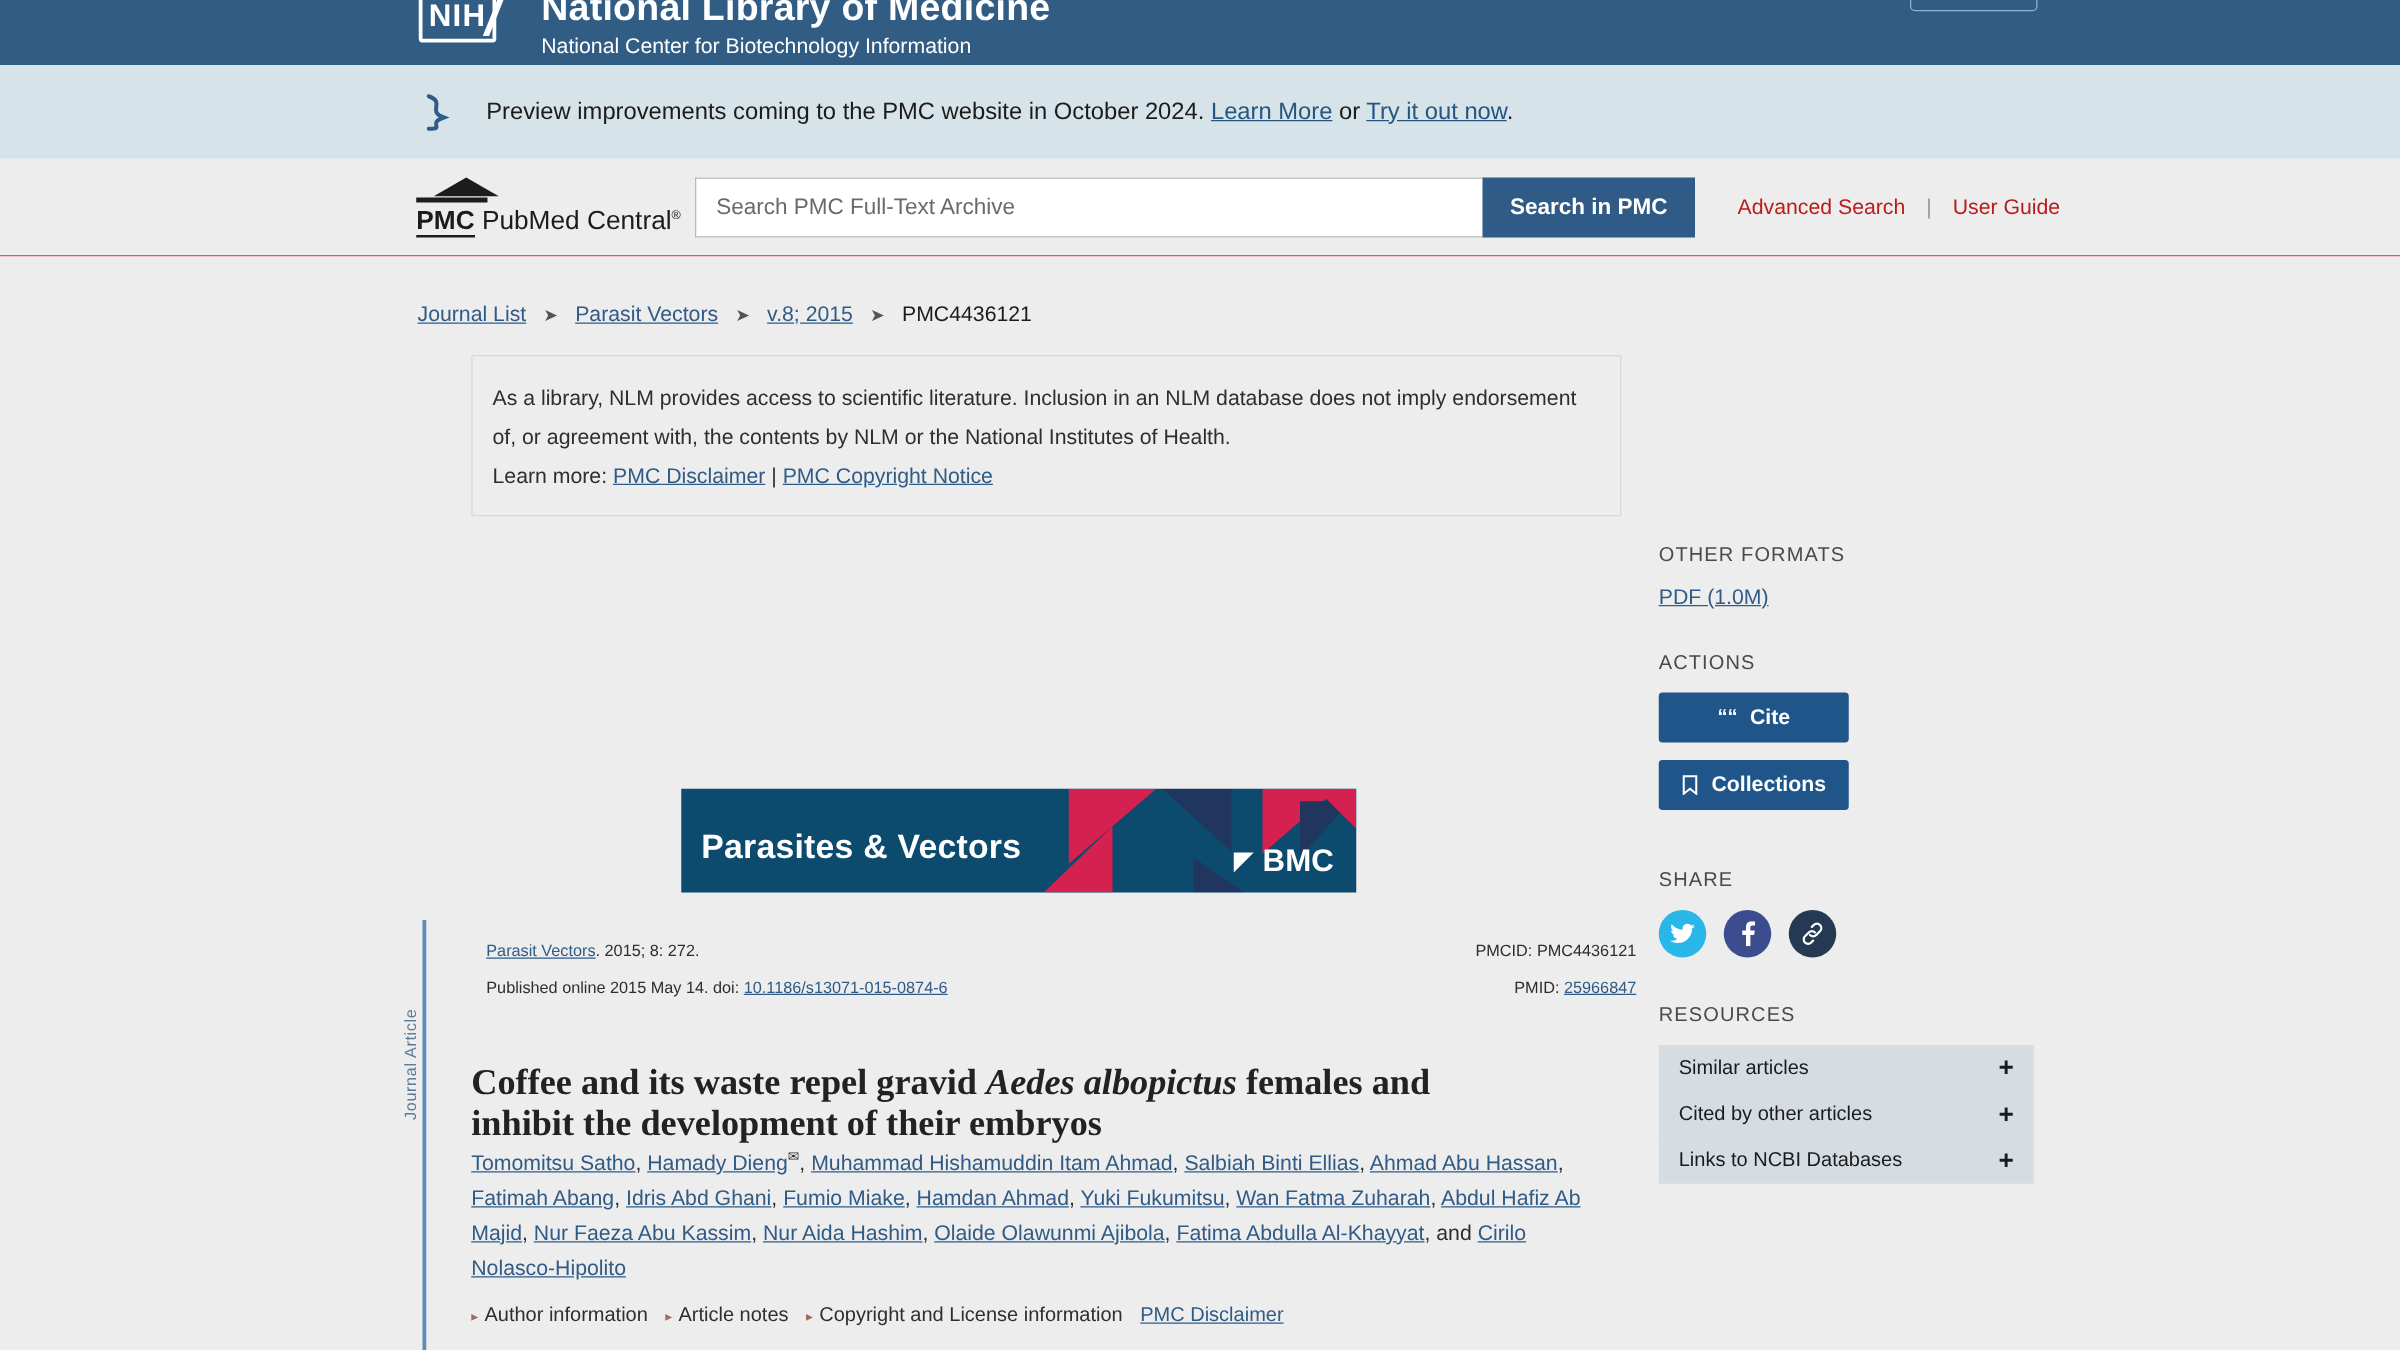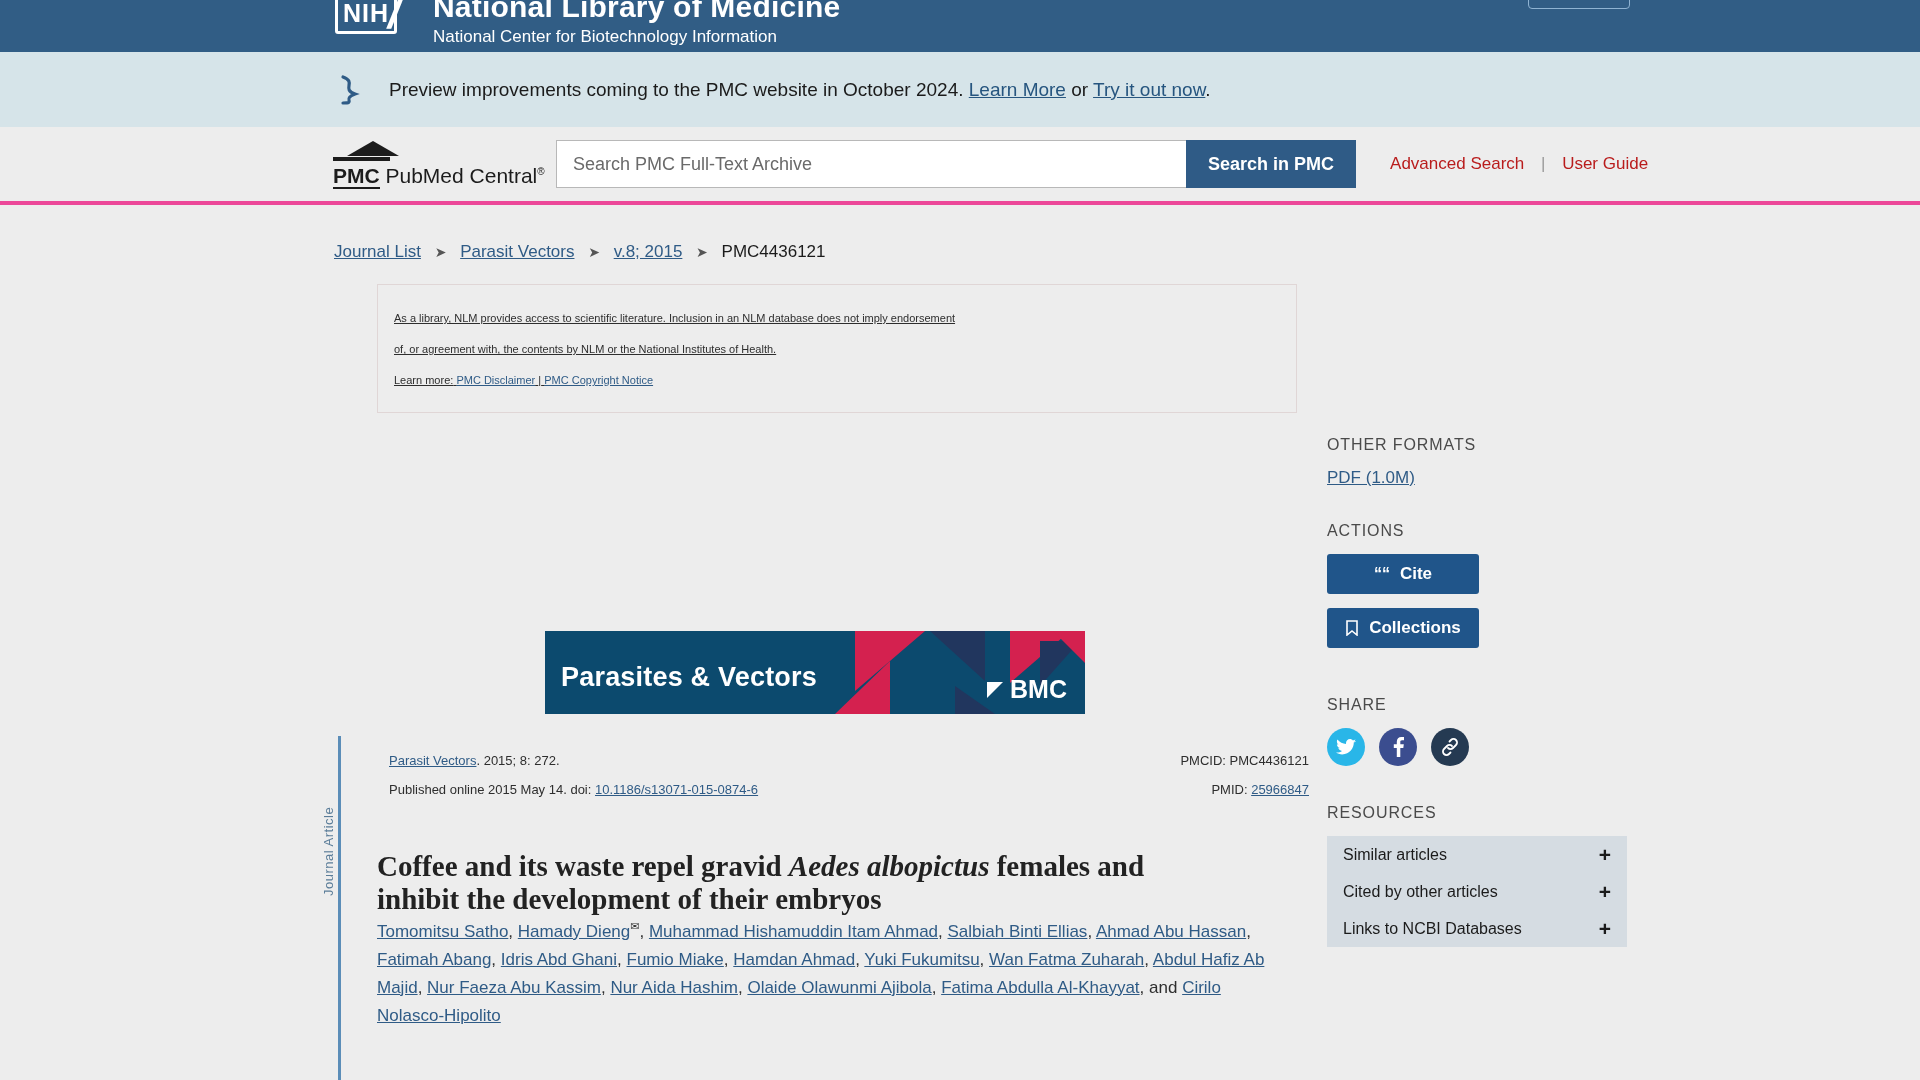--- a/index.html
+++ b/index.html
@@ -72,21 +72,21 @@
   .announce-text {
     font-size: 19px; color: #1b1b1b; white-space: nowrap;
     font-family: "Liberation Sans", sans-serif;
   }
   .announce-text a { color: #26557f; text-decoration: underline; }
 
   
   .pmc-header {
     position: absolute; top: 127px; left: 0; width: 1920px; height: 78px;
     background: #ededed;
-    border-bottom: 4px solid #ec4899;
+    border-bottom: 1px solid #ec4899;
     display: flex; align-items: center;
   }
   .pmc-logo {
     margin-left: 333px; display: flex; flex-direction: column;
     align-items: flex-start; width: 200px;
   }
   .pmc-roof {
     width: 0; height: 0;
     border-left: 26px solid transparent;
     border-right: 26px solid transparent;
@@ -133,21 +133,21 @@
     position: absolute; left: 334px; top: 36px;
     font-size: 17px; color: #1b1b1b; white-space: nowrap;
   }
   .breadcrumb a { color: #2f5b86; text-decoration: underline; }
   .breadcrumb .crumb-sep { margin: 0 9px; color: #555; font-size: 14px; }
 
   .disclaimer {
     position: absolute; left: 377px; top: 78px;
     width: 920px; padding: 18px 18px 16px 16px;
     border: 1px solid #e0d6d6; background: #ededed;
-    font-size: 11px; line-height: 31px; color: #2e2e2e; text-decoration: underline;
+    font-size: 17px; line-height: 31px; color: #2e2e2e;
   }
   .disclaimer a { color: #2f5b86; text-decoration: underline; }
 
   .journal-banner {
     position: absolute; left: 545px; top: 425px; width: 540px; height: 83px;
     background: #0c4a6e; overflow: hidden;
   }
   .journal-banner .jb-title {
     position: absolute; left: 16px; top: 31px;
     color: #ffffff; font-size: 27px; font-weight: bold;
@@ -344,20 +344,21 @@
       <div>
         <span>PMID: </span><a href="#">25966847</a>
       </div>
     </div>
   </div>
 
   <h1 class="art-title"><span>Coffee and its waste repel gravid </span><i>Aedes albopictus</i><span> females and inhibit the development of their embryos</span></h1>
 
   <div class="authors"><a href="#">Tomomitsu Satho</a><span>, </span><a href="#">Hamady Dieng</a><span class="sup">✉</span><span>, </span><a href="#">Muhammad Hishamuddin Itam Ahmad</a><span>, </span><a href="#">Salbiah Binti Ellias</a><span>, </span><a href="#">Ahmad Abu Hassan</a><span>, </span><a href="#">Fatimah Abang</a><span>, </span><a href="#">Idris Abd Ghani</a><span>, </span><a href="#">Fumio Miake</a><span>, </span><a href="#">Hamdan Ahmad</a><span>, </span><a href="#">Yuki Fukumitsu</a><span>, </span><a href="#">Wan Fatma Zuharah</a><span>, </span><a href="#">Abdul Hafiz Ab Majid</a><span>, </span><a href="#">Nur Faeza Abu Kassim</a><span>, </span><a href="#">Nur Aida Hashim</a><span>, </span><a href="#">Olaide Olawunmi Ajibola</a><span>, </span><a href="#">Fatima Abdulla Al-Khayyat</a><span>, </span><span>and </span><a href="#">Cirilo Nolasco-Hipolito</a></div>
 
+  <div class="note-links"><span class="item"><span class="tri-b">▸</span><span>Author information</span></span><span class="item"><span class="tri-b">▸</span><span>Article notes</span></span><span class="item"><span class="tri-b">▸</span><span>Copyright and License information</span></span><span class="item"><a href="#">PMC Disclaimer</a></span></div>
 
   <div class="sidebar">
     <div class="sb-head">OTHER FORMATS</div>
     <a class="sb-link" href="#">PDF (1.0M)</a>
 
     <div class="sb-gap"></div>
     <div class="sb-head">ACTIONS</div>
     <button class="sb-btn">
       <span class="b-icon">““</span>
       <span>Cite</span>

